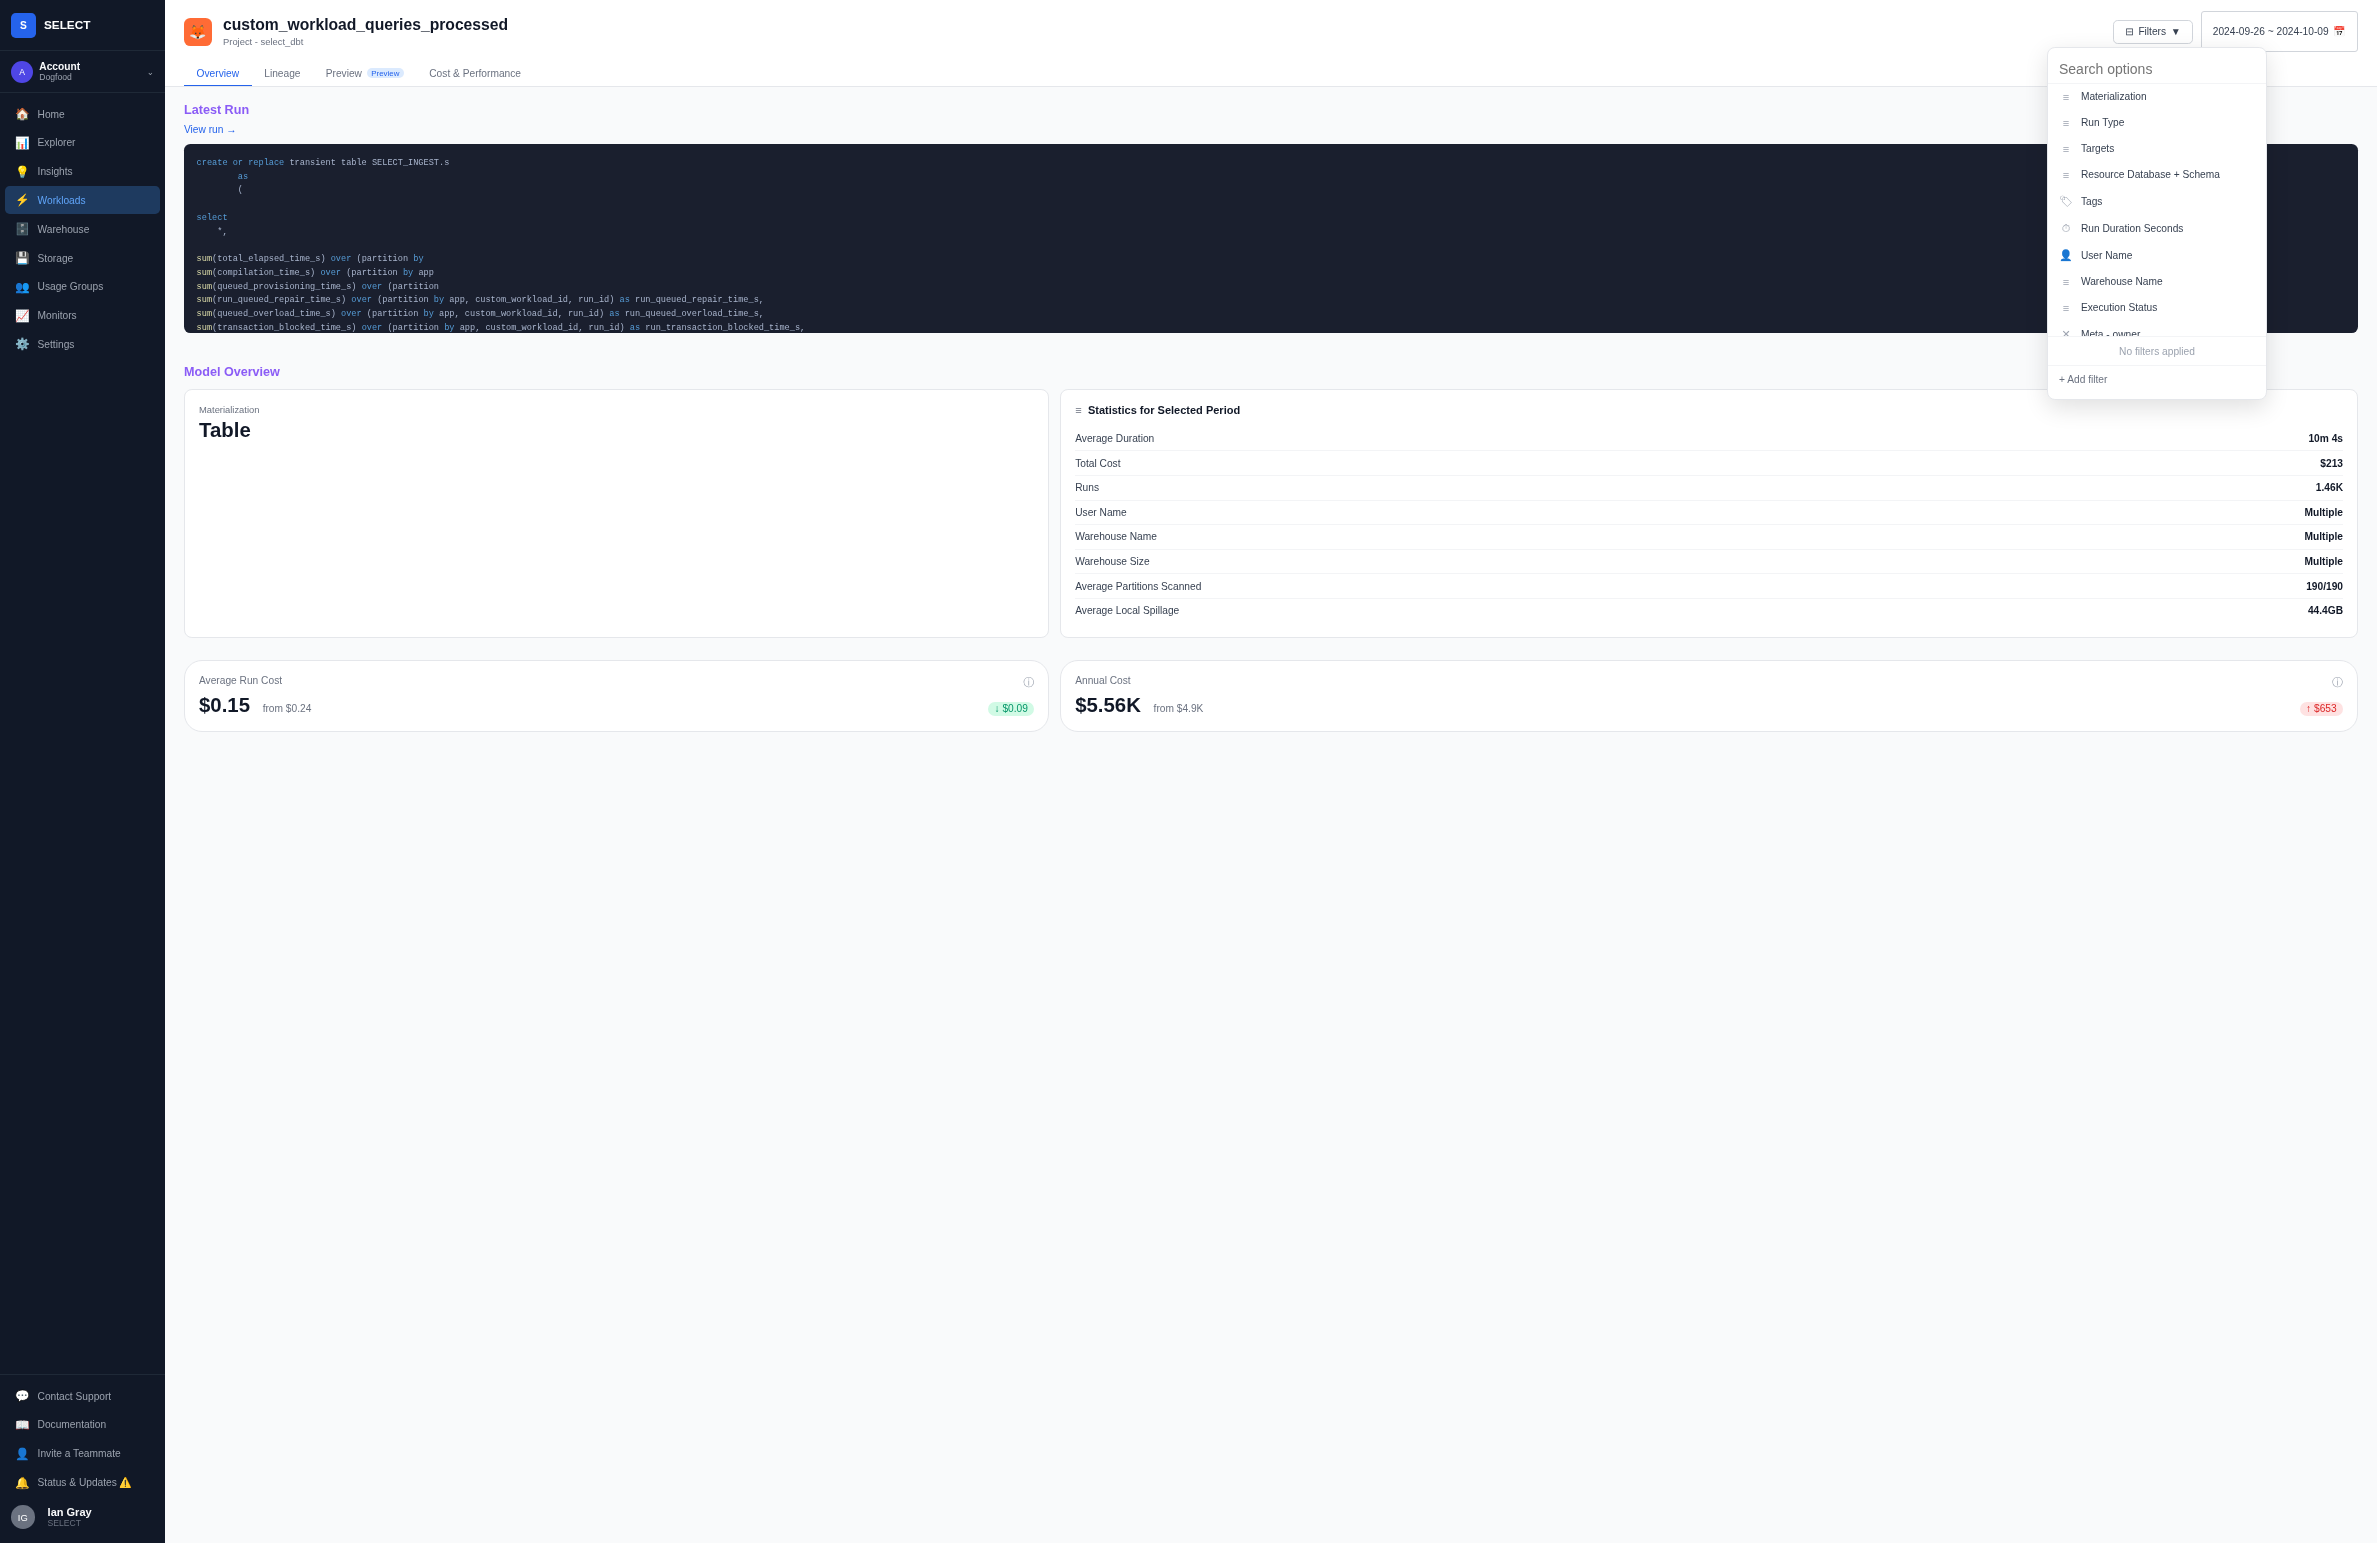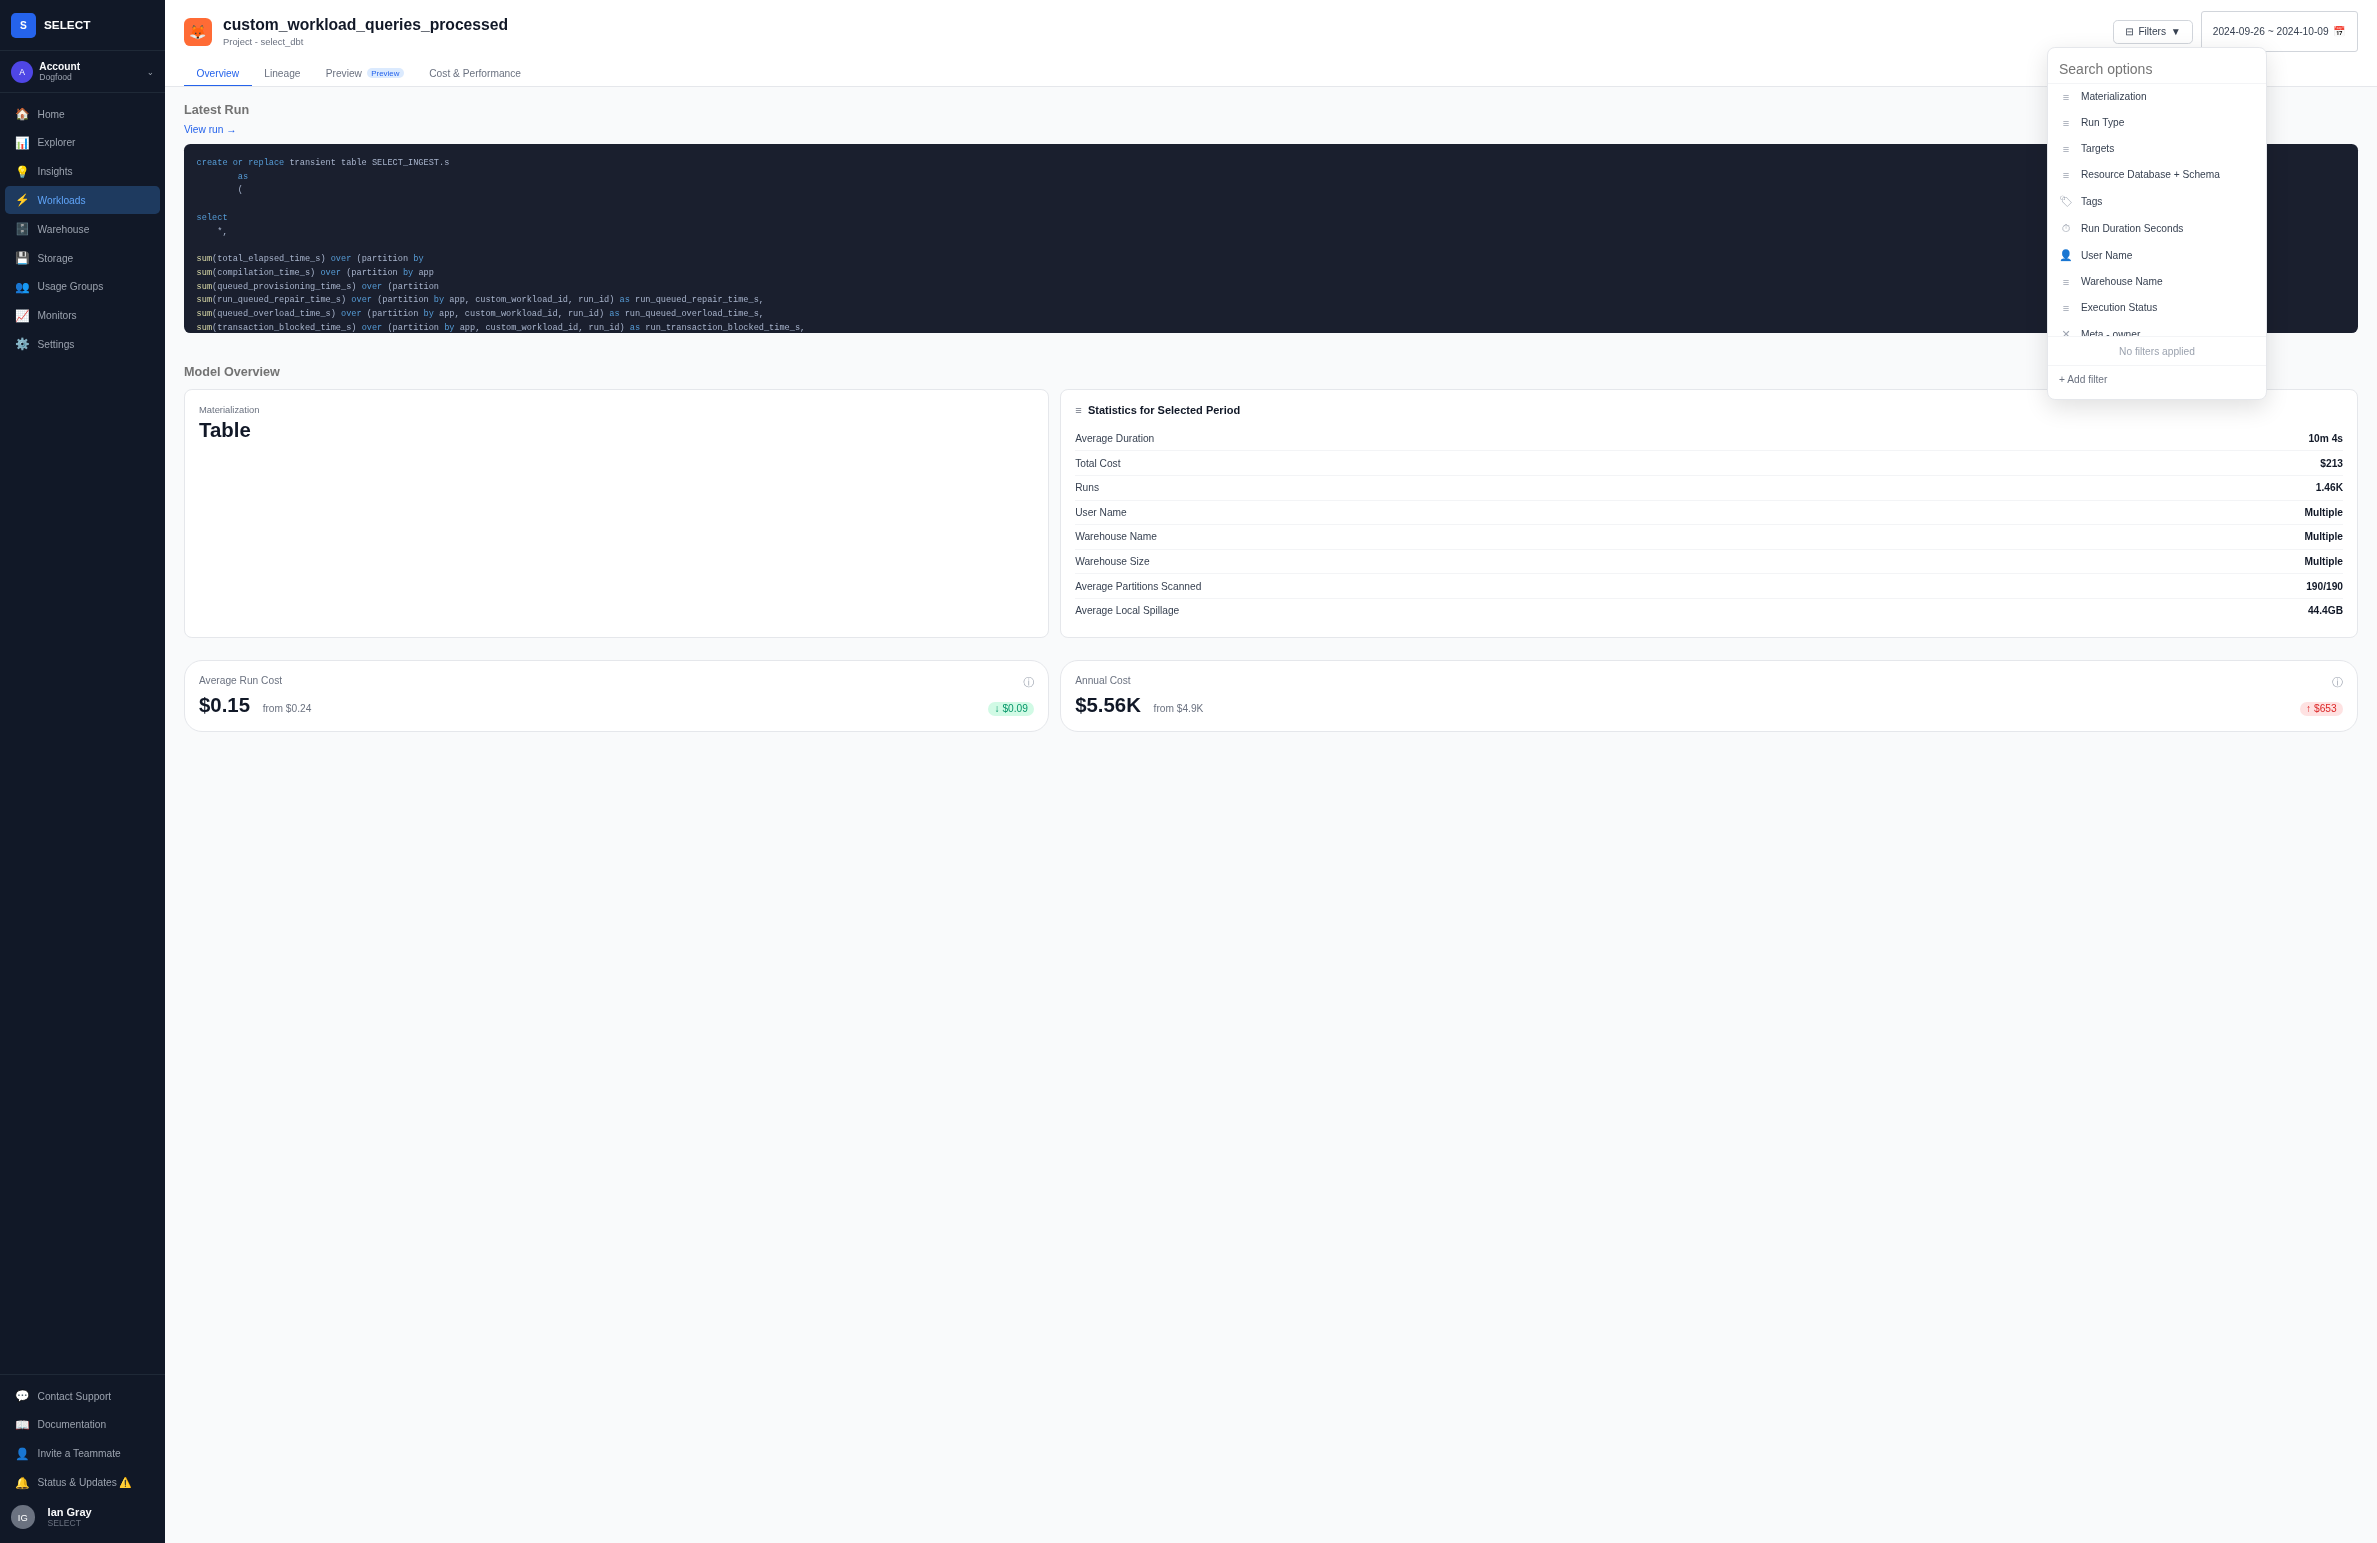--- a/index.html
+++ b/index.html
@@ -154,21 +154,21 @@
     }
 
     
     .content {
       flex: 1;
       overflow-y: auto;
       padding: 15.7px 19px;
     }
 
     
-    .section-title { font-size: 12.6px; font-weight: 700; color: #737373; margin-bottom: 6.3px; }
+    .section-title { font-size: 12.6px; font-weight: 700; color: #8b5cf6; margin-bottom: 6.3px; }
     .view-run-link { font-size: 10.2px; color: #2563eb; cursor: pointer; margin-bottom: 9.4px; display: inline-flex; align-items: center; gap: 3.1px; }
     .code-block {
       background: #1a1f2e;
       border-radius: 6.3px;
       padding: 12.6px;
       font-family: 'Courier New', monospace;
       font-size: 8.6px;
       color: #a8b4cc;
       line-height: 1.6;
       overflow-x: auto;

